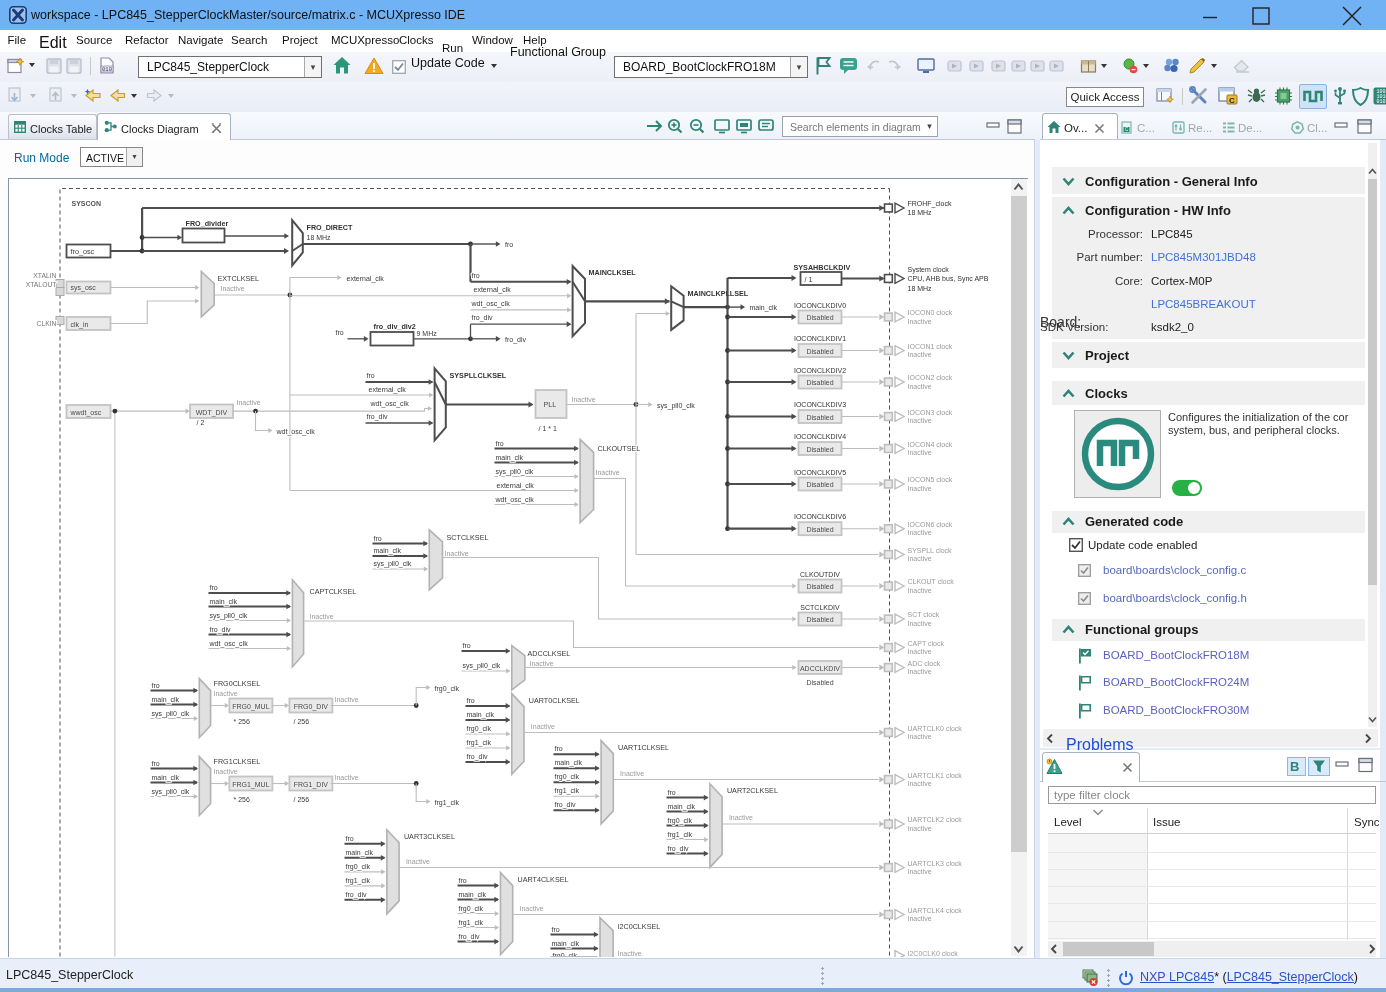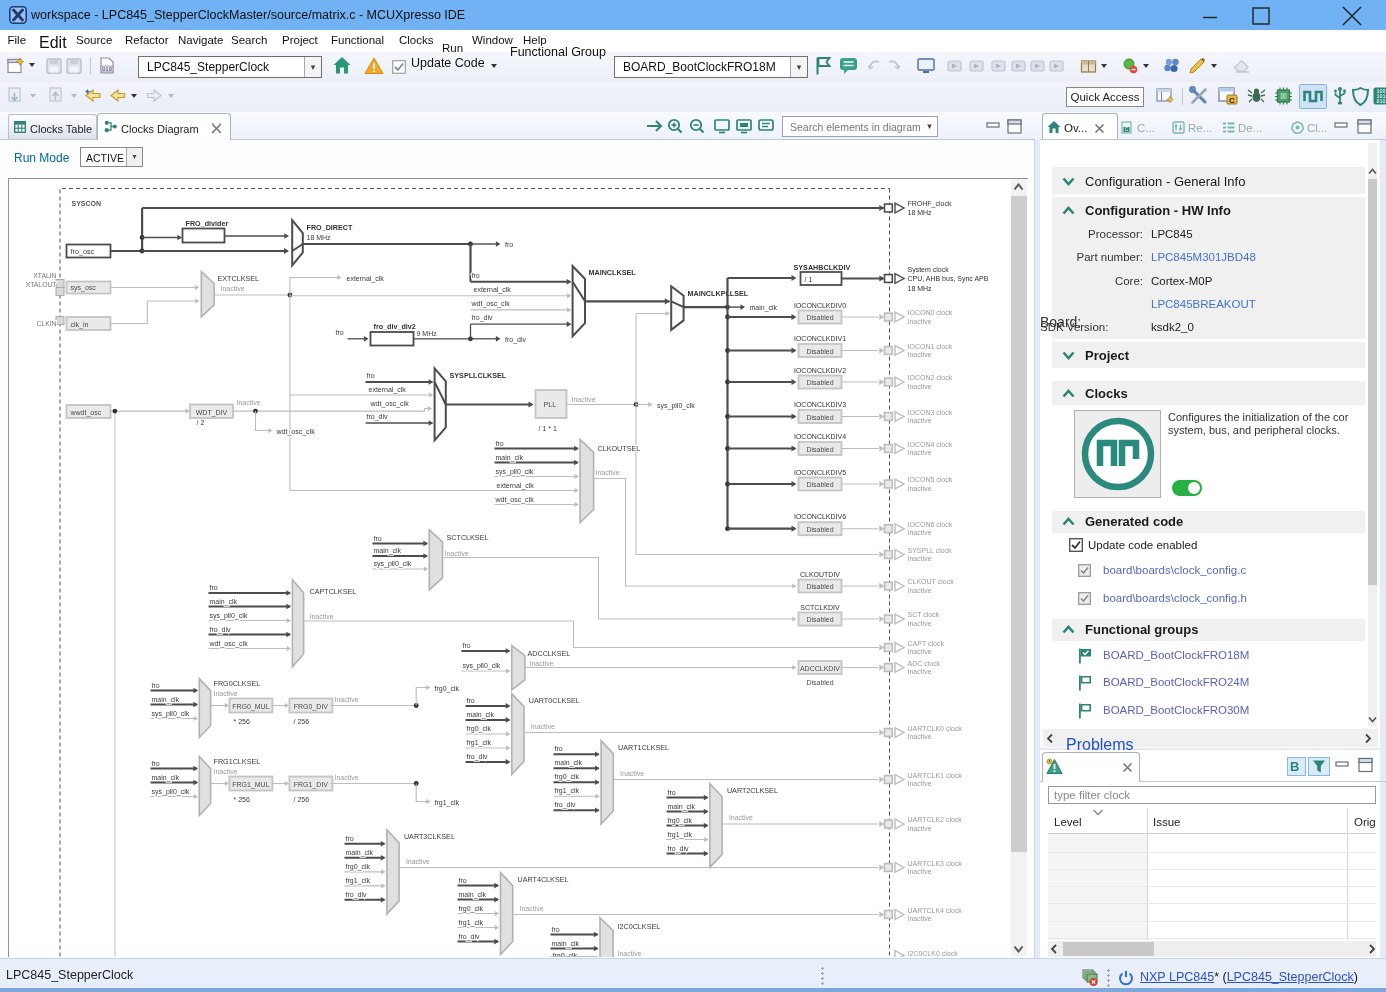--- a/index.html
+++ b/index.html
@@ -23,21 +23,21 @@
     <path d="M148 7 L166 25 M166 7 L148 25" stroke="#222" stroke-width="1.5"></path>
   </svg>
 <div class="abs" style="left:0;top:30px;width:1386px;height:22px;background:#fff"></div>
 <div class="abs" style="left:7.5px;top:34px;font-size:11.5px;color:#111">File</div>
 <div class="abs" style="left:39px;top:34px;font-size:16px;color:#111">Edit</div>
 <div class="abs" style="left:76px;top:34px;font-size:11.5px;color:#111">Source</div>
 <div class="abs" style="left:125px;top:34px;font-size:11.5px;color:#111">Refactor</div>
 <div class="abs" style="left:178px;top:34px;font-size:11.5px;color:#111">Navigate</div>
 <div class="abs" style="left:231px;top:34px;font-size:11.5px;color:#111">Search</div>
 <div class="abs" style="left:282px;top:34px;font-size:11.5px;color:#111">Project</div>
-<div class="abs" style="left:331px;top:34px;font-size:11.5px;color:#111">Functional</div>
+<div class="abs" style="left:331px;top:34px;font-size:11.5px;color:#111">MCUXpresso</div>
 <div class="abs" style="left:399px;top:34px;font-size:11.5px;color:#111">Clocks</div>
 <div class="abs" style="left:442px;top:42px;font-size:11.5px;color:#111">Run</div>
 <div class="abs" style="left:472px;top:34px;font-size:11.5px;color:#111">Window</div>
 <div class="abs" style="left:523px;top:34px;font-size:11.5px;color:#111">Help</div>
 <div class="abs" style="left:0;top:52px;width:1386px;height:30px;background:linear-gradient(#f4f6fb,#eceff7)"></div>
 <div class="dsep" style="left:2px;top:57px;height:18px"></div>
 <svg class="abs" style="left:7px;top:57px" width="18" height="17" viewBox="0 0 18 17">
     <rect x="1" y="2.5" width="13" height="13" fill="#fefefe" stroke="#8a8aa0" stroke-width="1.2"></rect>
     <rect x="1" y="2.5" width="13" height="3" fill="#cfd8ee" stroke="#8a8aa0" stroke-width="1.2"></rect>
     <path d="M13 1 l1.1 2.6 2.6 1.1 -2.6 1.1 -1.1 2.6 -1.1 -2.6 -2.6 -1.1 2.6 -1.1 z" fill="#f5c242" stroke="#b8860b" stroke-width="0.7"></path>
@@ -873,21 +873,21 @@
 <svg class="abs" style="left:1334px;top:119px" width="38" height="15" viewBox="0 0 38 15">
     <rect x="1" y="4" width="12" height="4" fill="#fcfcfd" stroke="#68707e" stroke-width="1.2"></rect>
     <rect x="24" y="1" width="13" height="13" fill="#fcfcfd" stroke="#68707e" stroke-width="1.2"></rect>
     <rect x="24" y="1" width="13" height="4" fill="#d8dde8" stroke="#68707e" stroke-width="1.2"></rect>
   </svg>
 <div class="abs" style="left:1040px;top:139px;width:346px;height:1px;background:#c0c8d8"></div>
 <div class="abs" style="left:1052px;top:167px;width:313px;height:27px;background:#f0f0f0"></div>
 <svg class="abs" style="left:1062px;top:177px" width="13" height="9" viewBox="0 0 13 9">
     <path d="M1.5 1.5 L6.5 7 L11.5 1.5" fill="none" stroke="#2e8577" stroke-width="2.6"></path>
   </svg>
-<div class="abs" style="left:1085px;top:174px;font-size:13px;font-weight:normal;color:#1a1a1a">Configuration - General Info</div>
+<div class="abs" style="left:1085px;top:174px;font-size:13px;font-weight:bold;color:#1a1a1a">Configuration - General Info</div>
 <div class="abs" style="left:1052px;top:197px;width:313px;height:142px;background:#f0f0f0"></div>
 <svg class="abs" style="left:1062px;top:206px" width="13" height="9" viewBox="0 0 13 9">
     <path d="M1.5 7.5 L6.5 2 L11.5 7.5" fill="none" stroke="#2e8577" stroke-width="2.6"></path>
   </svg>
 <div class="abs" style="left:1085px;top:203px;font-size:13px;font-weight:bold;color:#1a1a1a">Configuration - HW Info</div>
 <div class="abs" style="left:1040px;top:228px;width:103px;text-align:right;font-size:11.5px;color:#333">Processor:</div>
 <div class="abs" style="left:1151px;top:228px;font-size:11.5px;color:#222">LPC845</div>
 <div class="abs" style="left:1040px;top:251px;width:103px;text-align:right;font-size:11.5px;color:#333">Part number:</div>
 <div class="abs" style="left:1151px;top:251px;font-size:11.5px;color:#4272d8">LPC845M301JBD48</div>
 <div class="abs" style="left:1040px;top:275px;width:103px;text-align:right;font-size:11.5px;color:#333">Core:</div>
@@ -995,21 +995,21 @@
     <rect x="24" y="1.5" width="13" height="13" fill="#fcfcfd" stroke="#68707e" stroke-width="1.2"></rect>
     <rect x="24" y="1.5" width="13" height="4" fill="#d8dde8" stroke="#68707e" stroke-width="1.2"></rect>
   </svg>
 <div class="abs" style="left:1048px;top:786px;width:328px;height:18px;background:#fff;border:1px solid #999"></div>
 <div class="abs" style="left:1054px;top:789px;font-size:11.5px;color:#888">type filter clock</div>
 <div class="abs" style="left:1054px;top:816px;font-size:11.5px;color:#222">Level</div>
 <svg class="abs" style="left:1092px;top:809px" width="12" height="7" viewBox="0 0 12 7">
     <path d="M1.5 1 L6 5.5 L10.5 1" fill="none" stroke="#888" stroke-width="1.4"></path>
   </svg>
 <div class="abs" style="left:1153px;top:816px;font-size:11.5px;color:#222">Issue</div>
-<div class="abs" style="left:1354px;top:816px;font-size:11.5px;color:#222">Orig</div>
+<div class="abs" style="left:1354px;top:816px;font-size:11.5px;color:#222">Sync</div>
 <div class="abs" style="left:1048px;top:833px;width:328px;height:1px;background:#d0d0d0"></div>
 <div class="abs" style="left:1147px;top:808px;width:1px;height:132px;background:#d8d8d8"></div>
 <div class="abs" style="left:1347px;top:808px;width:1px;height:132px;background:#d8d8d8"></div>
 <div class="abs" style="left:1048px;top:834px;width:99px;height:106px;background:#f5f5f5"></div>
 <div class="abs" style="left:1048px;top:852px;width:328px;height:1px;background:#e8e8e8"></div>
 <div class="abs" style="left:1048px;top:869px;width:328px;height:1px;background:#e8e8e8"></div>
 <div class="abs" style="left:1048px;top:886px;width:328px;height:1px;background:#e8e8e8"></div>
 <div class="abs" style="left:1048px;top:903px;width:328px;height:1px;background:#e8e8e8"></div>
 <div class="abs" style="left:1048px;top:921px;width:328px;height:1px;background:#e8e8e8"></div>
 <div class="abs" style="left:1048px;top:938px;width:328px;height:1px;background:#e8e8e8"></div>

